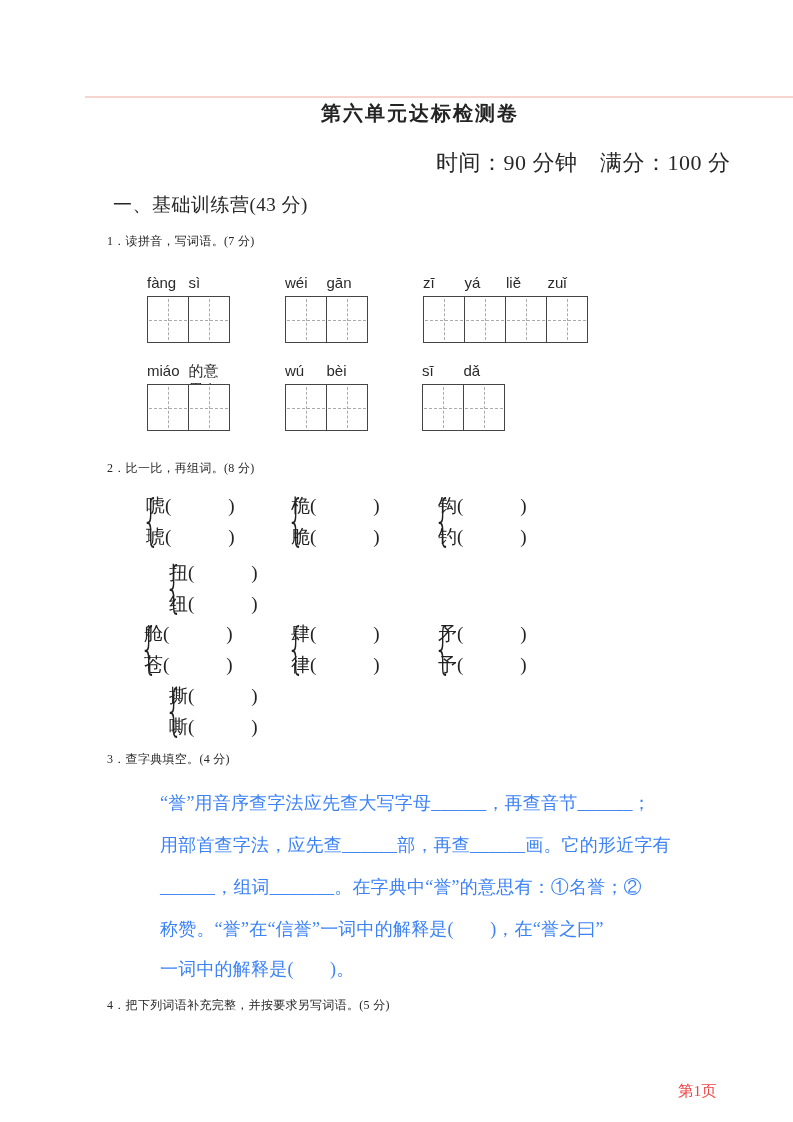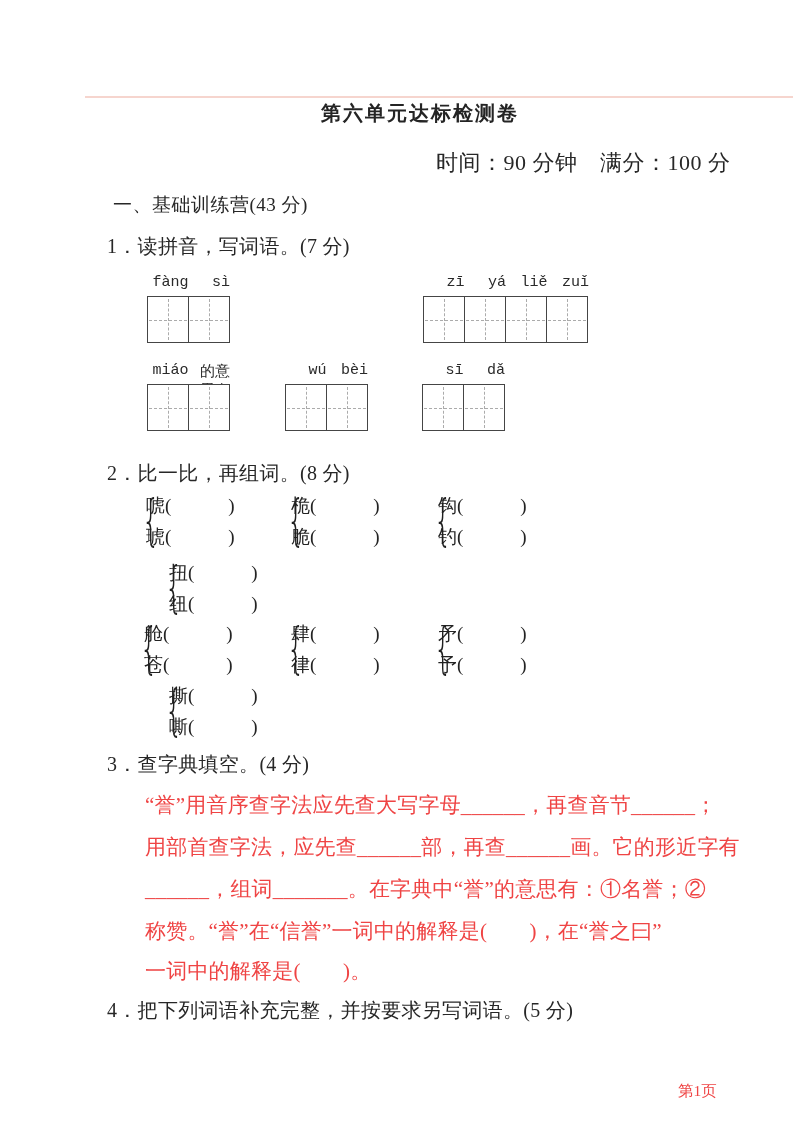--- a/index.html
+++ b/index.html
@@ -15,28 +15,28 @@
   .rule-pink{position:absolute;left:85px;top:96px;width:708px;height:2px;background:#f6d5ce;}
 
   .title{
     position:absolute;left:167px;top:100px;width:506px;
     text-align:center;font-size:20px;font-weight:bold;letter-spacing:2px;color:#242424;
   }
   .meta{position:absolute;left:436px;top:148px;font-size:22px;letter-spacing:0.5px;}
 
   .heading{position:absolute;left:113px;top:192px;font-size:19px;letter-spacing:0.5px;}
 
-  .prompt{position:absolute;font-size:20px;letter-spacing:0.3px;white-space:nowrap;}
+  .prompt{position:absolute;font-size:12px;letter-spacing:0.3px;white-space:nowrap;}
 
   
   .pygroup{position:absolute;}
   .pygroup .labels{display:flex;height:20px;margin-bottom:2px;}
   .pygroup .labels span{
-    width:41.5px;text-align:right;
-    font-family:Liberation Mono, monospace;font-size:15px;color:#2a2a2a;
+    width:41.5px;text-align:left;
+    font-family:Liberation Sans, sans-serif;font-size:15px;color:#2a2a2a;
   }
   .boxes{display:inline-flex;border:1.5px solid #454545;}
   .cell{width:40px;height:45px;position:relative;border-left:1.5px solid #454545;background:#fff;}
   .cell:first-child{border-left:none;}
   .cell::before{
     content:"";position:absolute;left:50%;top:2px;bottom:2px;
     border-left:1px dashed #ababab;
   }
   .cell::after{
     content:"";position:absolute;top:50%;left:1px;right:1px;
@@ -46,21 +46,21 @@
   
   .pair{position:absolute;font-size:19px;line-height:31px;color:#232323;}
   .pair .pline{display:block;white-space:pre;}
   .pair .brace{
     position:absolute;left:-13px;top:-4px;
     font-size:56px;line-height:68px;font-weight:300;
     font-family:"DejaVu Sans",sans-serif;color:#1f1f1f;
     transform:scaleX(0.5);transform-origin:50% 50%;
   }
 
-  .q3line{position:absolute;left:145px;font-size:21px;letter-spacing:0.2px;white-space:nowrap;color:#ef4444;}
+  .q3line{position:absolute;left:160px;font-size:18px;letter-spacing:0.2px;white-space:nowrap;color:#3b82f6;}
 
   .footer{position:absolute;left:678px;top:1081px;font-size:15.5px;color:#ef4444;}
 </style>
 </head>
 <body>
 
 <div class="sheet">
 
   <div class="rule-pink"></div>
 
@@ -75,20 +75,30 @@
     <div class="labels">
       <span>fàng</span>
       <span>sì</span>
     </div>
     <div class="boxes">
       <div class="cell"></div>
       <div class="cell"></div>
     </div>
   </div>
 
+  <div class="pygroup" style="left:285px;top:274px">
+    <div class="labels">
+      <span>wéi</span>
+      <span>gān</span>
+    </div>
+    <div class="boxes">
+      <div class="cell"></div>
+      <div class="cell"></div>
+    </div>
+  </div>
 
   <div class="pygroup" style="left:423px;top:274px">
     <div class="labels">
       <span>zī</span>
       <span>yá</span>
       <span>liě</span>
       <span>zuǐ</span>
     </div>
     <div class="boxes">
       <div class="cell"></div>

